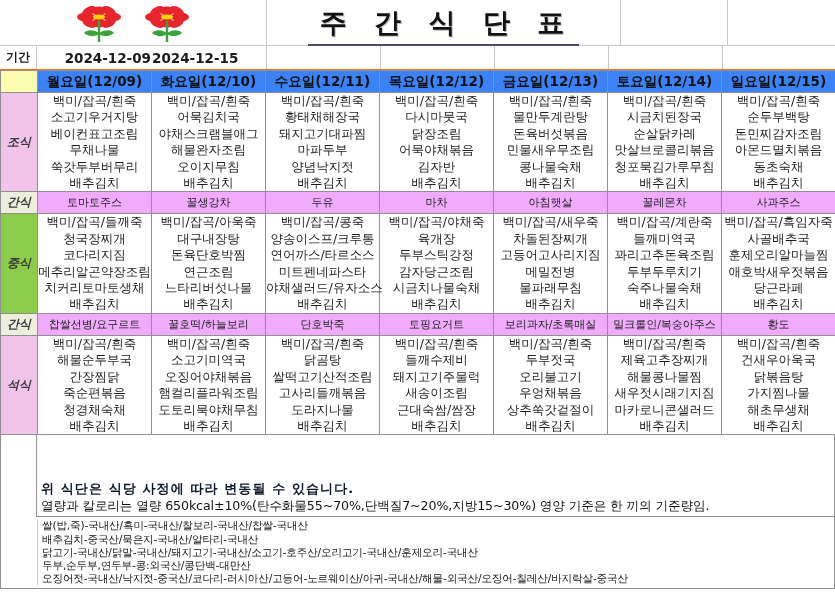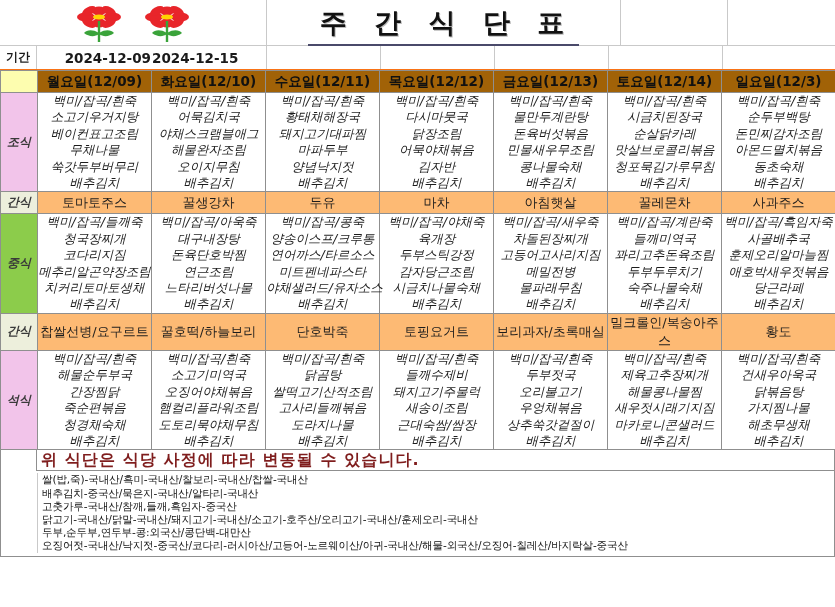--- a/index.html
+++ b/index.html
@@ -69,21 +69,21 @@
   table.menu td, table.menu th {
     border: 1px solid #8f8f8f;
     text-align: center;
     vertical-align: middle;
     padding: 0;
   }
   col.c-label { width: 37px; }
   col.c-day   { width: 114px; }
 
   thead th.dayhdr {
-    background: #a16207;
+    background: #3b82f6;
     font-size: 13.5px;
     font-weight: 700;
     height: 22px;
     color: #111;
   }
   th.corner { background: #fdfdaf; border-left: none; }
 
   td.rowlabel {
     font-size: 12px;
     font-weight: 700;
@@ -94,43 +94,42 @@
   td.rowlabel.meal-b, td.rowlabel.meal-d { background: #f2c4ea; }
   td.rowlabel.meal-l { background: #8ccc4b; }
   td.rowlabel.snack  { background: #edefdc; }
 
   td.mealcell {
     font-size: 12.5px;
     line-height: 16.4px;
     padding: 2px 1px 3px 1px;
     color: #1c1c1c;
     background: #ffffff;
-    font-style: italic;
   }
   td.mealcell .dish { white-space: nowrap; }
 
   td.snackcell {
-    background: #fdba74;
-    font-size: 13px;
+    background: #f0abfc;
+    font-size: 11px;
     height: 22px;
     color: #1c1c1c;
   }
 
   
   .notesrow { display: flex; }
   .notes-left { width: 37px; border-left: 1px solid #8f8f8f; border-right: 1px solid #8f8f8f; }
   .notes-body {
     flex: 1;
     border-right: 1px solid #8f8f8f;
     border-bottom: 1px solid #8f8f8f;
     padding: 1px 0 2px 4px;
   }
   .note-main {
-    font-size: 16px; font-weight: 700; letter-spacing: 1.1px;
-    color: #7f1d1d; line-height: 17px;
+    font-size: 13px; font-weight: 700; letter-spacing: 1.1px;
+    color: #0f172a; line-height: 17px; margin-top: 44px;
   }
   .note-sub {
     font-size: 12.6px; color: #111; line-height: 17px; letter-spacing: -0.1px;
   }
 
   .originbox {
     border: 1px solid #8f8f8f;
     border-top: none;
     margin: 0;
     padding: 2px 0 3px 0;
@@ -219,21 +218,21 @@
   </colgroup>
   <thead>
     <tr>
       <th class="corner"></th>
       <th class="dayhdr">월요일(12/09)</th>
       <th class="dayhdr">화요일(12/10)</th>
       <th class="dayhdr">수요일(12/11)</th>
       <th class="dayhdr">목요일(12/12)</th>
       <th class="dayhdr">금요일(12/13)</th>
       <th class="dayhdr">토요일(12/14)</th>
-      <th class="dayhdr">일요일(12/3)</th>
+      <th class="dayhdr">일요일(12/15)</th>
     </tr>
   </thead>
   <tbody>
 
     <tr>
       <td class="rowlabel meal-b">조식</td>
       <td class="mealcell">
         <div class="dish">백미/잡곡/흰죽</div>
         <div class="dish">소고기우거지탕</div>
         <div class="dish">베이컨표고조림</div>
@@ -432,26 +431,26 @@
         <div class="dish">배추김치</div>
       </td>
     </tr>
   </tbody>
 </table>
 
 <div class="notesrow">
   <div class="notes-left"></div>
   <div class="notes-body">
     <div class="note-main">위 식단은 식당 사정에 따라 변동될 수 있습니다.</div>
+    <div class="note-sub">열량과 칼로리는 열량 650kcal±10%(탄수화물55~70%,단백질7~20%,지방15~30%) 영양 기준은 한 끼의 기준량임.</div>
   </div>
 </div>
 
 <div class="originbox">
   <div class="origin-pad"></div>
   <div class="origin-lines">
     <div>쌀(밥,죽)-국내산/흑미-국내산/찰보리-국내산/찹쌀-국내산</div>
     <div>배추김치-중국산/묵은지-국내산/알타리-국내산</div>
-    <div>고춧가루-국내산/참깨,들깨,흑임자-중국산</div>
     <div>닭고기-국내산/닭말-국내산/돼지고기-국내산/소고기-호주산/오리고기-국내산/훈제오리-국내산</div>
     <div>두부,순두부,연두부-콩:외국산/콩단백-대만산</div>
     <div>오징어젓-국내산/낙지젓-중국산/코다리-러시아산/고등어-노르웨이산/아귀-국내산/해물-외국산/오징어-칠레산/바지락살-중국산</div>
   </div>
 </div>
 
 </body></html>

